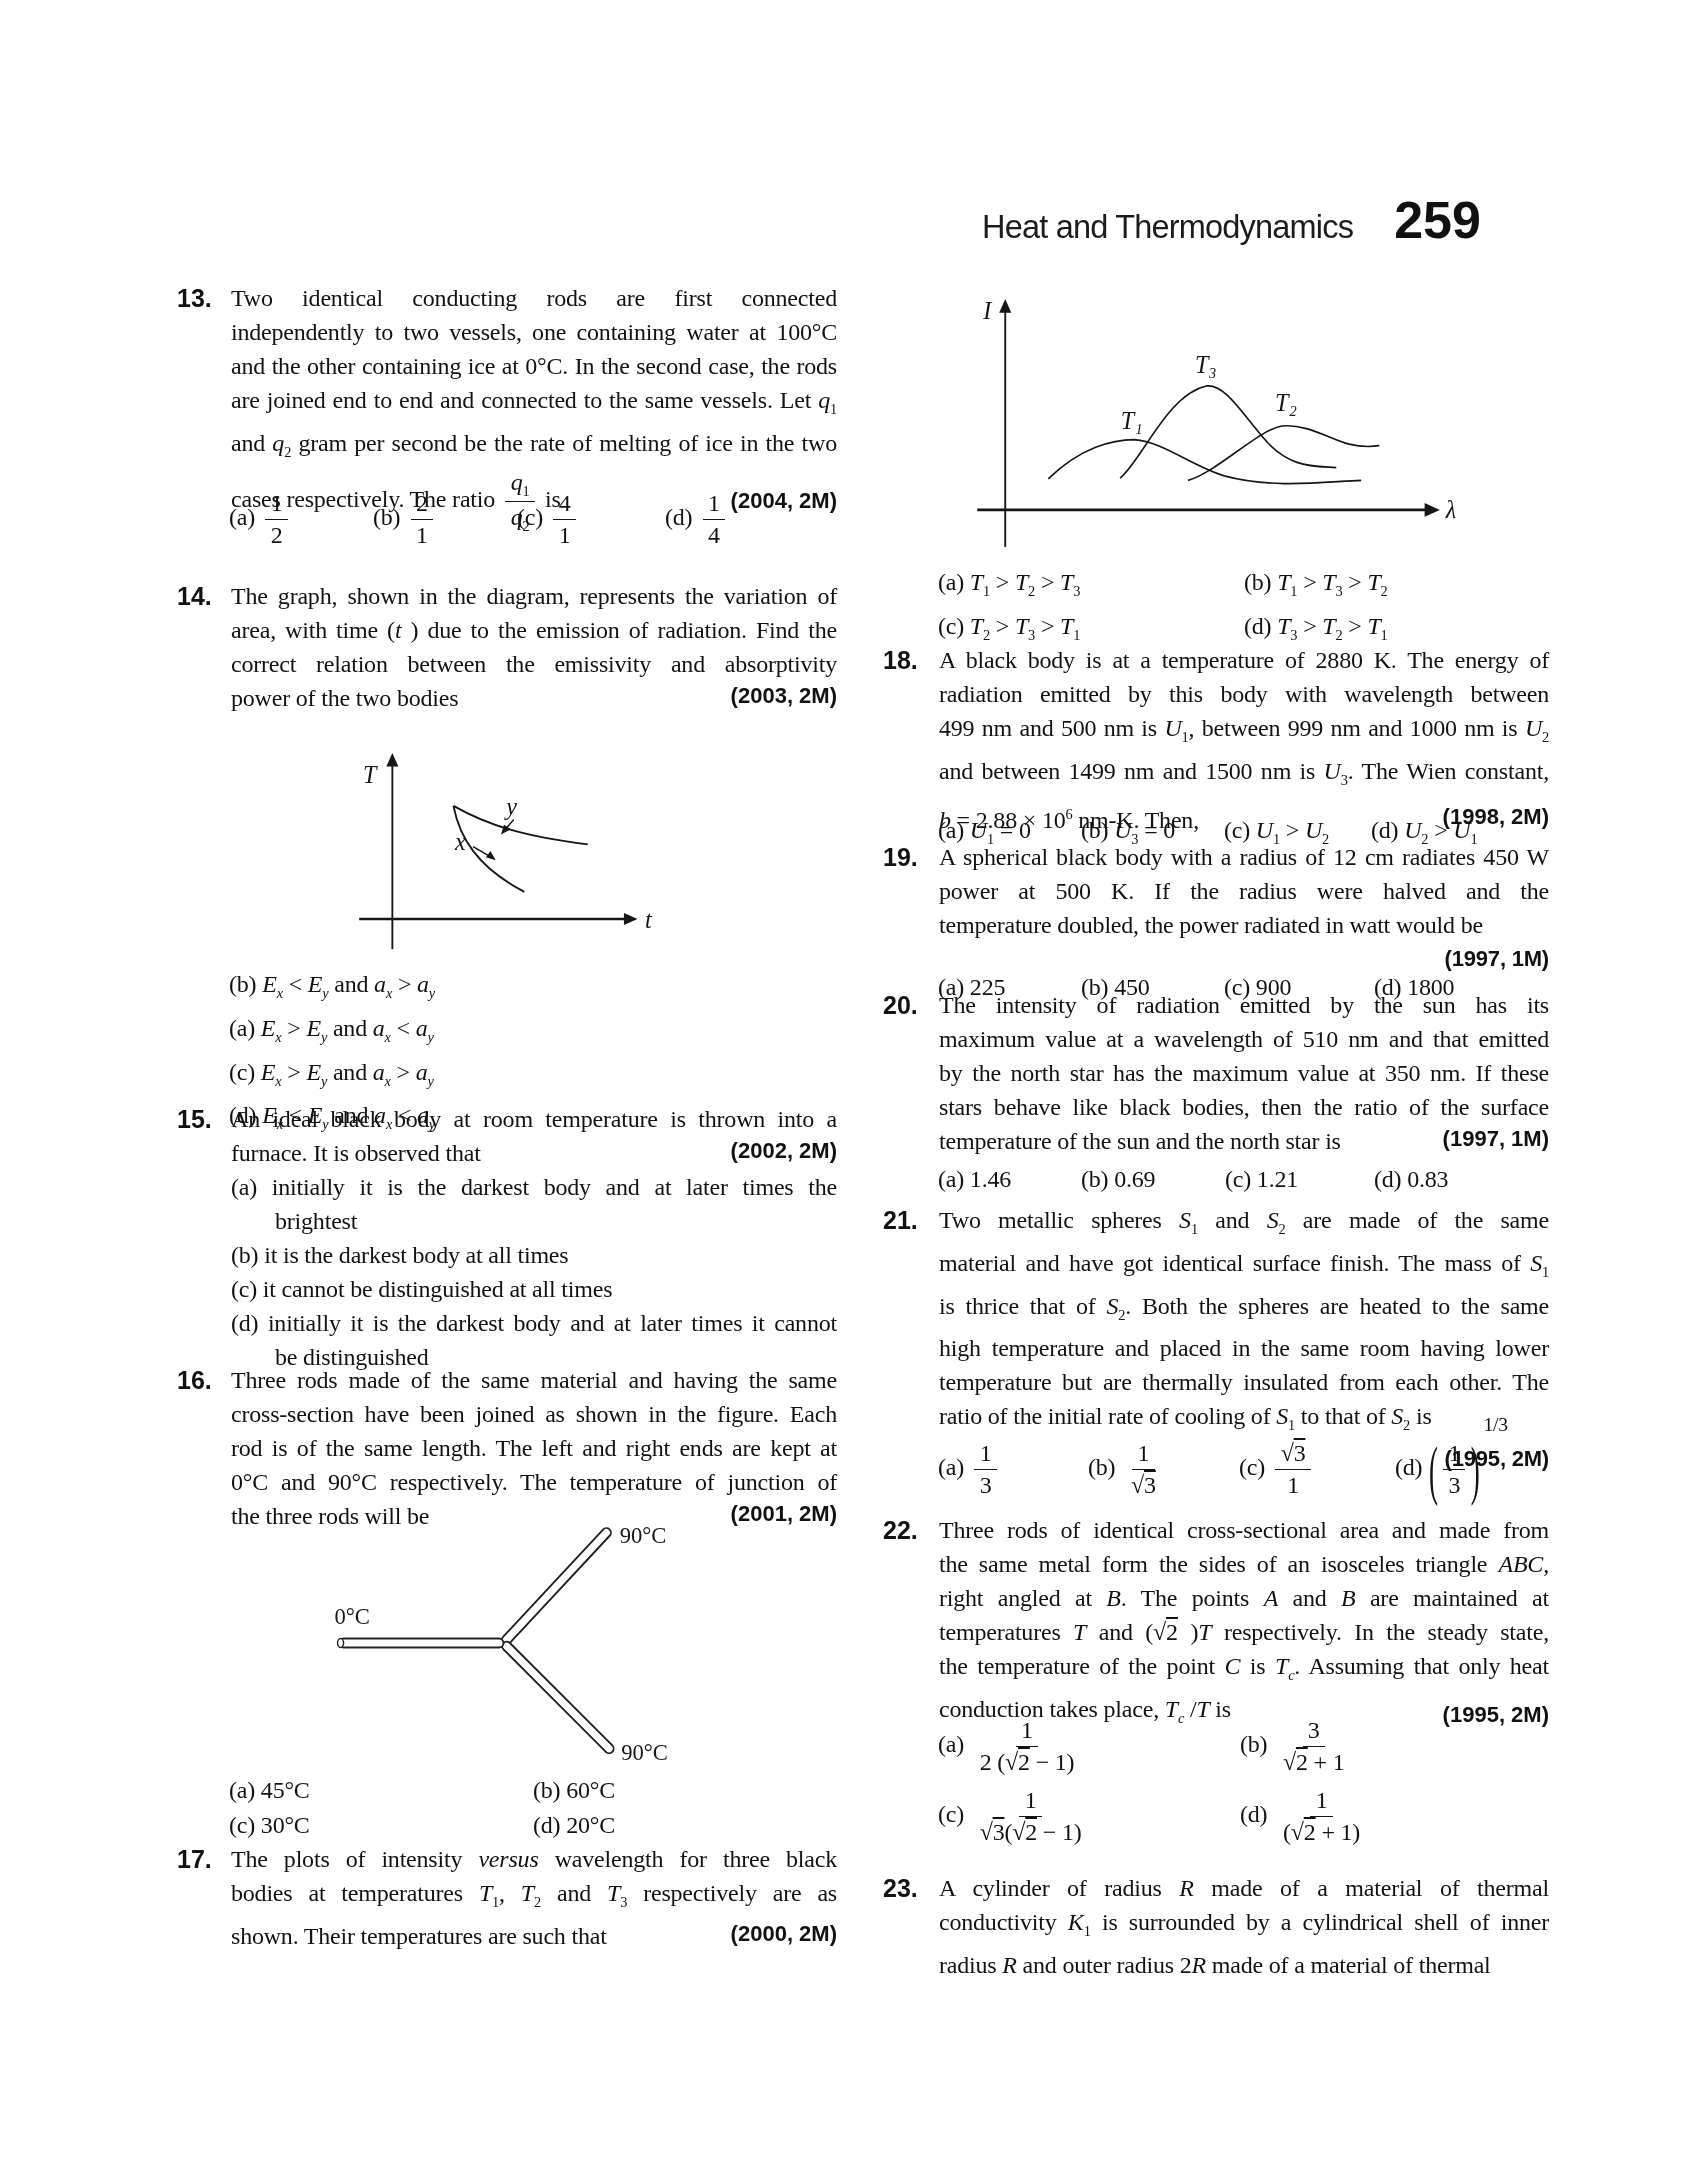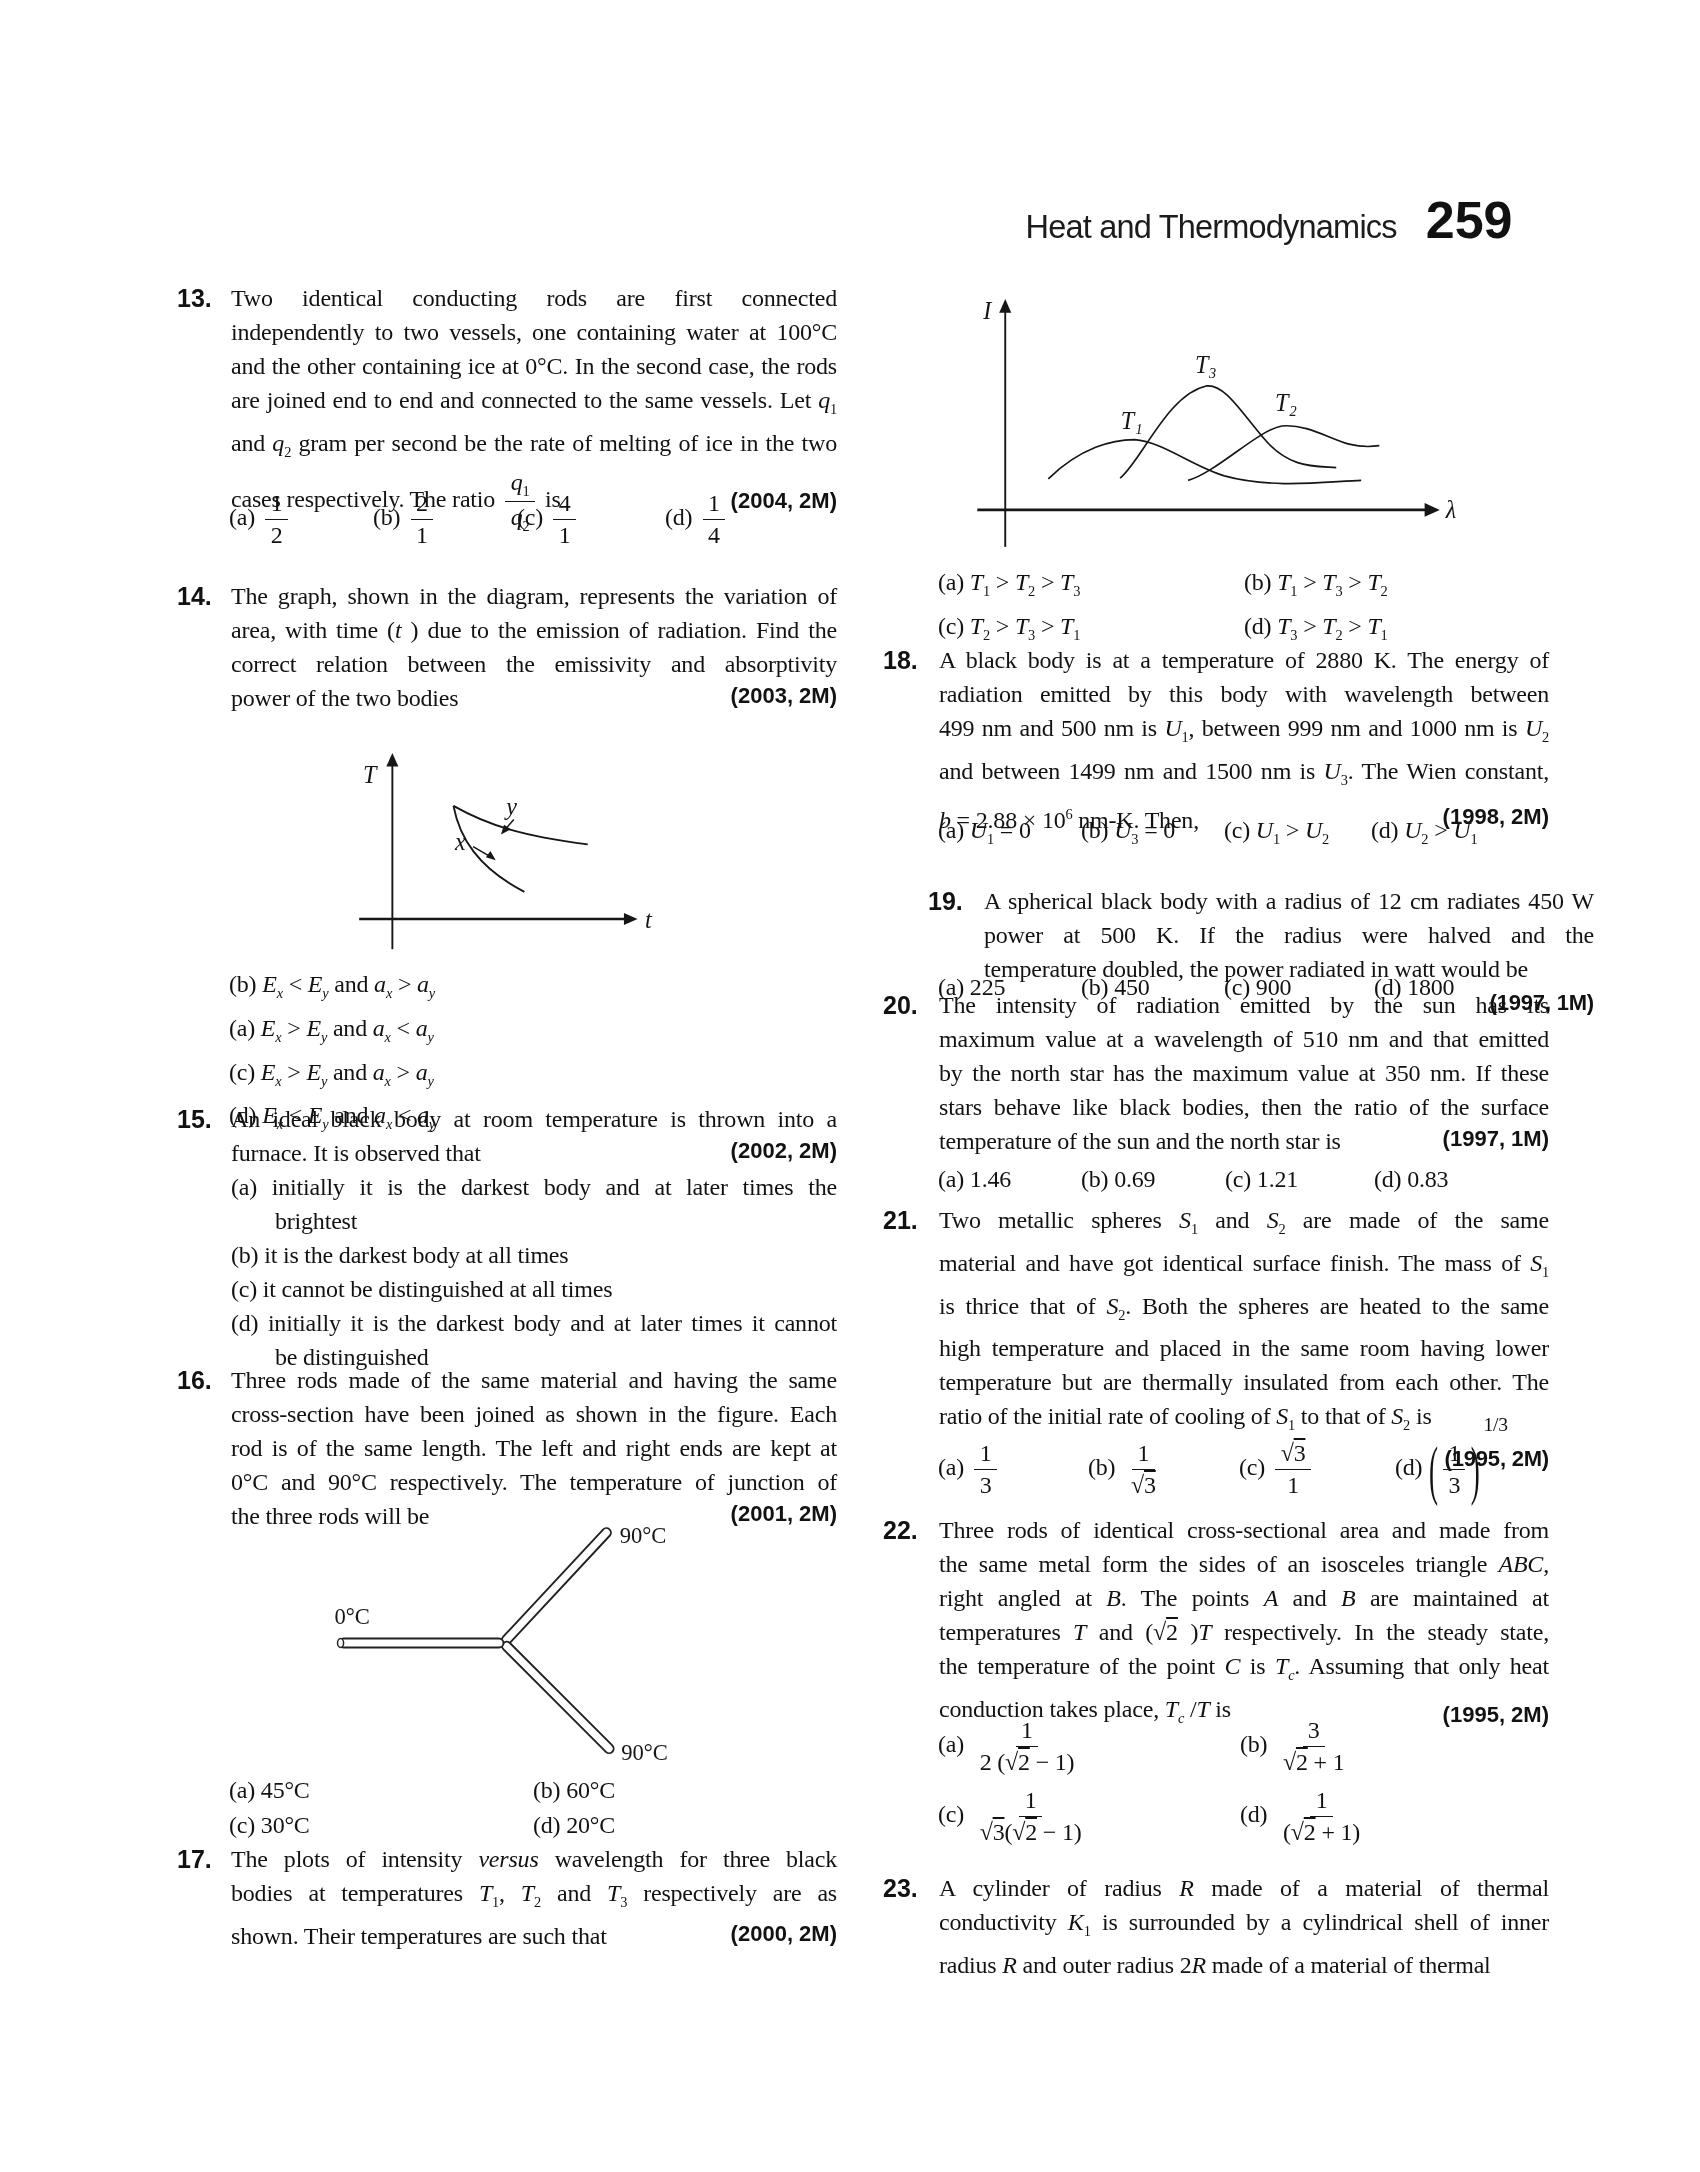--- a/index.html
+++ b/index.html
@@ -3,21 +3,21 @@
 <meta charset="utf-8">
 <style>
   html,body{margin:0;padding:0;}
   body{
     width:1700px;height:2172px;position:relative;background:#ffffff;
     font-family:"Liberation Serif",serif;color:#121212;
     -webkit-font-smoothing:antialiased;
   }
   .abs{position:absolute;}
   
-  .header{position:absolute;top:190px;left:982px;width:574px;display:flex;justify-content:center;align-items:baseline;gap:29px;}
+  .header{position:absolute;top:190px;left:982px;width:574px;display:flex;justify-content:flex-start;align-items:baseline;gap:41px;}
   .htitle{font-family:"Liberation Sans",sans-serif;font-size:32.5px;font-weight:500;letter-spacing:-0.8px;color:#1c1c1c;}
   .hpage{font-family:"Liberation Sans",sans-serif;font-size:52px;font-weight:700;color:#111;}
   
   .q{position:absolute;display:flex;}
   .qnum{font-family:"Liberation Sans",sans-serif;font-weight:700;font-size:25px;line-height:34px;flex:0 0 54px;}
   .qbody{flex:1 1 auto;font-size:24px;line-height:34px;letter-spacing:-0.2px;}
   .ln{position:relative;text-align:justify;text-align-last:justify;min-height:34px;}
   .ln.nj{text-align-last:left;}
   .ln.ind{padding-left:44px;}
   .ln.tr{text-align:right;text-align-last:right;font-family:"Liberation Sans",sans-serif;font-weight:700;font-size:22px;}
@@ -205,21 +205,21 @@
     </div>
 </div>
 
 <div class="orow" style="left:938px;top:813px;width:611px;grid-template-columns:143px 143px 147px auto;">
   <span>(a) <i>U</i><sub>1</sub> = 0</span>
   <span>(b) <i>U</i><sub>3</sub> = 0</span>
   <span>(c) <i>U</i><sub>1</sub> &gt; <i>U</i><sub>2</sub></span>
   <span>(d) <i>U</i><sub>2</sub> &gt; <i>U</i><sub>1</sub></span>
 </div>
 
-<div class="q" style="left:883px;top:884px;width:666px;margin-left:45px;">
+<div class="q" style="left:883px;top:840px;width:666px;">
   <div class="qnum" style="flex-basis:56px;">19.</div>
   <div class="qbody">
       <div class="ln">A spherical black body with a radius of 12 cm radiates 450 W</div>
       <div class="ln">power at 500 K. If the radius were halved and the</div>
       <div class="ln nj">temperature doubled, the power radiated in watt would be</div>
       <div class="ln nj tr">(1997, 1M)</div>
     </div>
 </div>
 
 <div class="orow" style="left:938px;top:970px;width:611px;grid-template-columns:143px 143px 150px auto;">

